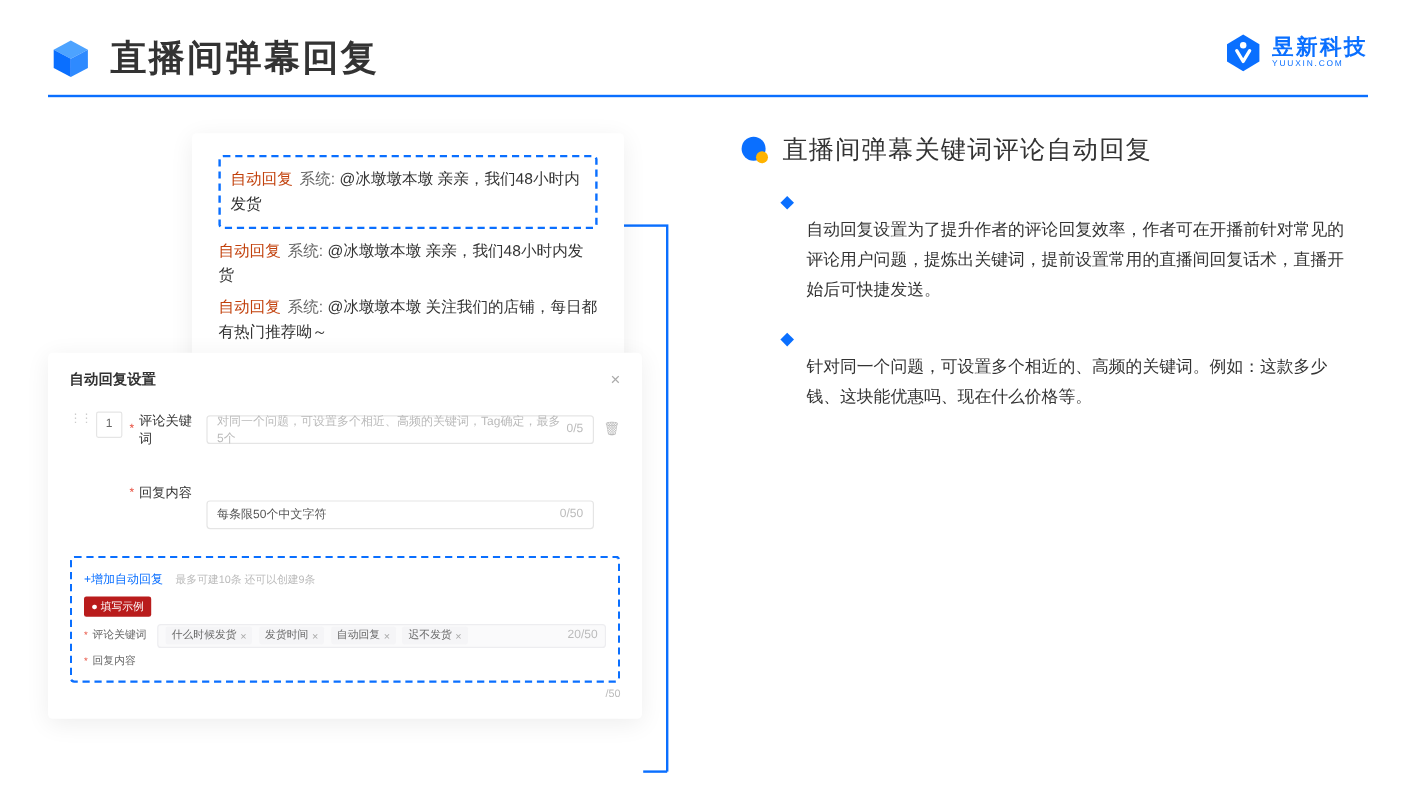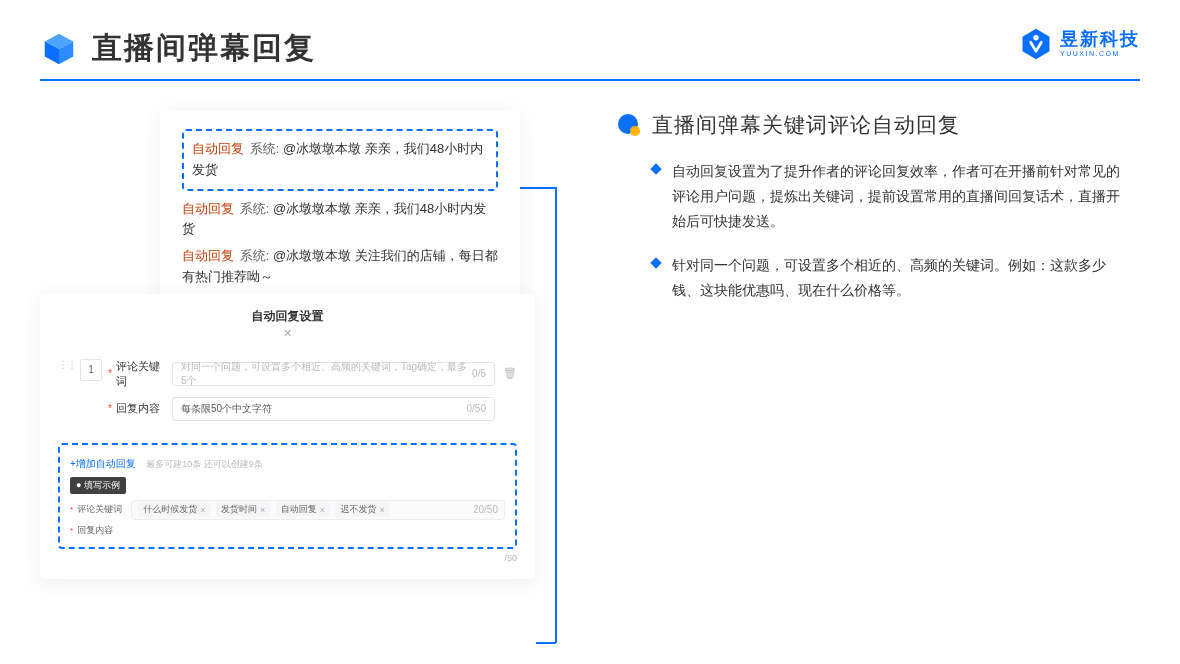--- a/index.html
+++ b/index.html
@@ -19,54 +19,54 @@
 .comment-card { width:360px; margin-left:120px; padding:18px 22px 24px; position:relative; z-index:1; }
 .tabs { display:flex; align-items:center; margin-bottom:14px; }
 .tab { font-size:14px; font-weight:600; color:#222; }
 .tab-inactive { font-weight:400; color:#999; margin-left:26px; }
 .tab-sep { width:1px; height:14px; background:#ddd; margin:0 18px 0 18px; }
 .highlight-box { border:2px dashed #0a6fff; border-radius:4px; padding:8px 8px; margin-bottom:8px; position:relative; }
 .msg { font-size:13px; color:#333; line-height:1.6; margin-bottom:6px; }
 .tag-auto { color:#c2410c; margin-right:2px; }
 .sys { color:#666; }
 .settings-card { width:495px; margin-top:-24px; padding:14px 18px 16px; position:relative; z-index:2; }
-.settings-head { display:flex; justify-content:space-between; align-items:center; margin-bottom:18px;flex-direction:column; }
+.settings-head { display:flex; justify-content:space-between; align-items:center; margin-bottom:18px; }
 .settings-title { font-size:12px; color:#333; font-weight:600; }
 .close-x { font-size:14px; color:#aaa; }
 .row { display:flex; align-items:flex-start; margin-bottom:14px; }
 .idx-box { width:22px; height:22px; border:1px solid #e5e5e5; border-radius:2px; font-size:10px; display:flex; align-items:center; justify-content:center; margin-right:6px; color:#666; }
 .drag-dots { font-size:10px; color:#ccc; margin-right:4px; letter-spacing:-1px; }
 .block { flex:1; }
 .field-row { display:flex; align-items:center; margin-bottom:8px; }
 .req { color:#e74c3c; font-size:10px; margin-right:4px; }
 .field-label { font-size:11px; color:#333; width:50px; margin-right:6px; }
 .input-box { flex:1; height:24px; border:1px solid #e5e5e5; border-radius:3px; font-size:10px; color:#bbb; padding:0 8px; display:flex; align-items:center; justify-content:space-between; background:#fff; }
-.input-box.dark { color:#555; }
+.input-box.dark { color:#555;margin-top:36px; }
 .counter { color:#bbb; font-size:10px; }
 .trash { width:14px; margin-left:8px; font-size:11px; color:#bbb; }
 .example-box { border:2px dashed #0a6fff; border-radius:4px; padding:8px 10px 6px; margin-top:2px; }
 .link-add { font-size:10px; color:#0a6fff; margin-right:6px; }
 .sub-note { font-size:9px; color:#bbb; }
-.badge { display:inline-block; background:#404040; color:#fff; font-size:9px; padding:2px 6px; border-radius:2px; margin:4px 0 6px; }
+.badge { display:inline-block; background:#b91c1c; color:#fff; font-size:9px; padding:2px 6px; border-radius:2px; margin:4px 0 6px; }
 .chip { display:inline-flex; align-items:center; background:#f5f5f7; color:#666; font-size:9px; padding:1px 5px; border-radius:2px; margin-right:3px; }
 .chip-x { margin-left:3px; color:#aaa; font-size:9px; }
 .ex-row { display:flex; align-items:center; margin-bottom:4px; }
 .ex-label { font-size:9px; color:#666; width:48px; margin-right:6px; }
 .ex-input { flex:1; height:20px; border:1px solid #ededf0; background:#fafafb; border-radius:3px; font-size:9px; color:#888; padding:0 6px; display:flex; align-items:center; justify-content:space-between; }
 .connector { position:absolute; border-top:2px solid #0a6fff; border-right:2px solid #0a6fff; z-index:0;}
 .conn1 { top:76px; left:477px; width:38px; height:1px; border-right:none;}
 .conn1v { position:absolute; top:76px; left:515px; width:2px; height:456px; background:#0a6fff; z-index:0;}
 .conn2 { top:531px; left:496px; width:20px; height:1px; border-right:none; border-top:2px solid #0a6fff; position:absolute; z-index:0;}
 .right-col { width:560px; padding-left:56px; }
 .feat-head { display:flex; align-items:center; margin-top:0; margin-bottom:20px; }
 .dot-icon { width:26px; height:26px; margin-right:10px; position:relative; }
 .feat-title { font-size:21px; color:#333; font-weight:500; letter-spacing:1px; }
 .bullet { display:flex; margin-bottom:18px; padding-left:36px; }
 .diamond { width:8px; height:8px; background:#0a6fff; transform:rotate(45deg); margin-top:6px; margin-right:12px; flex-shrink:0; }
-.bullet-text { font-size:14px; color:#333; line-height:1.8; }
+.bullet-text { font-size:14px; color:#333; line-height:1.8;margin-top:20px; }
 </style>
 </head>
 <body>
 
 <div class="header">
   <svg class="cube-icon" viewBox="0 0 40 40">
     <polygon points="20,4 35,12 20,20 5,12" fill="#4da3ff"></polygon>
     <polygon points="5,12 20,20 20,36 5,28" fill="#0a6fff"></polygon>
     <polygon points="35,12 20,20 20,36 35,28" fill="#2e8aff"></polygon>
   </svg>

